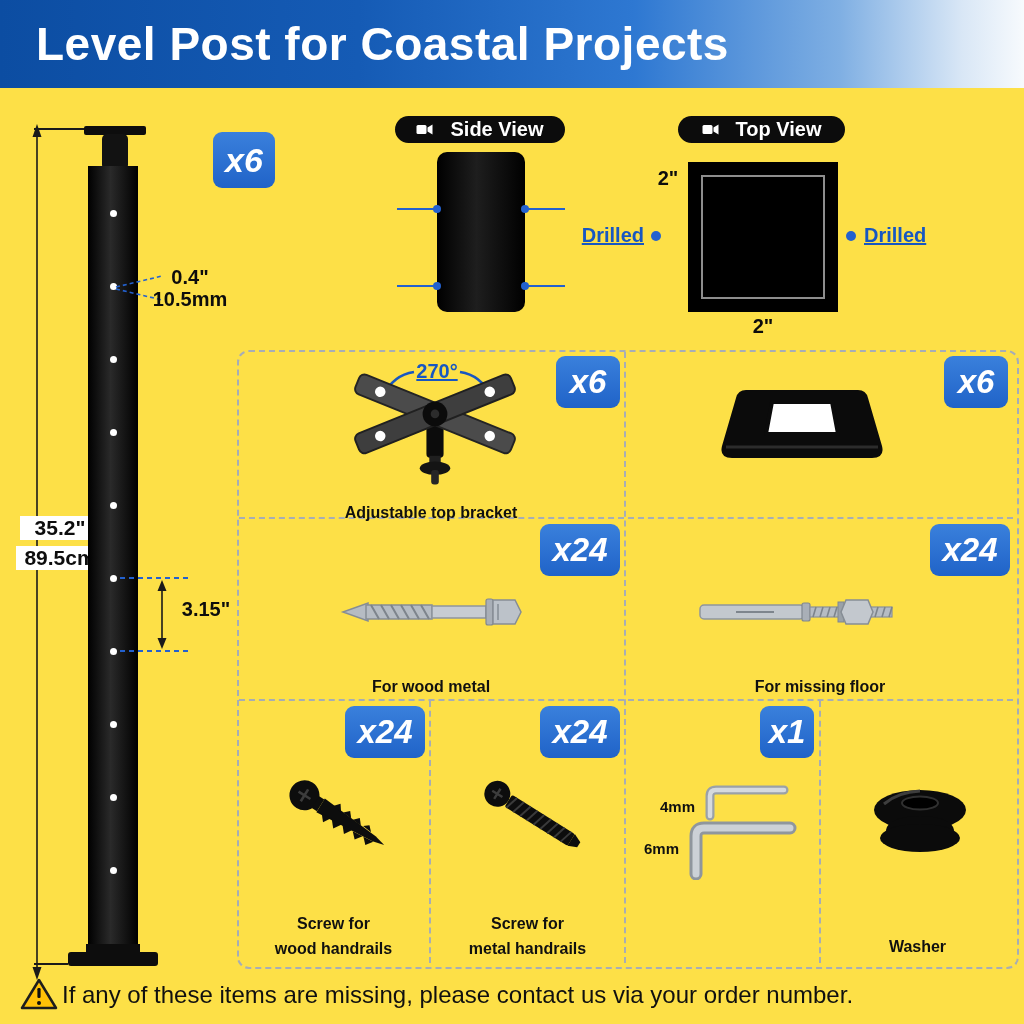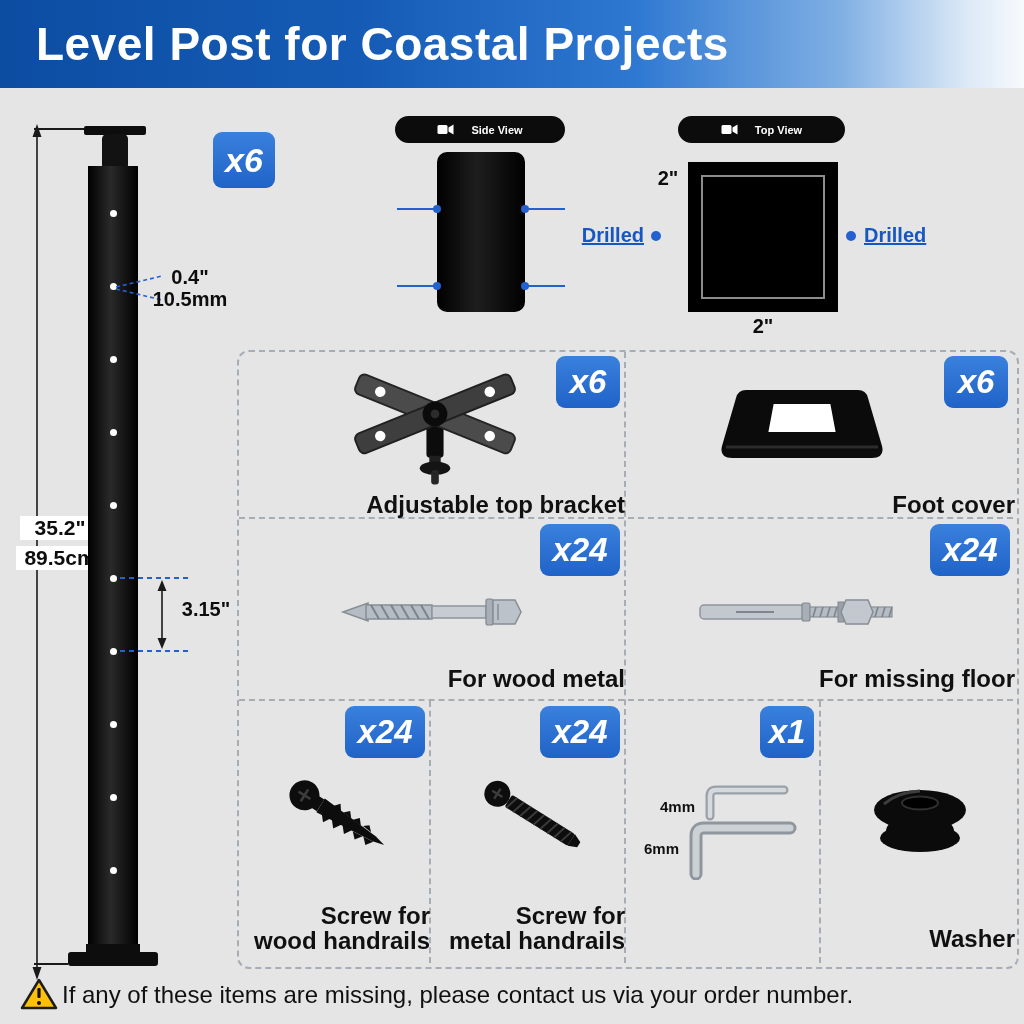--- a/index.html
+++ b/index.html
@@ -1,16 +1,16 @@
 <!DOCTYPE html>
 <html><head>
 <meta charset="utf-8">
 <style>
   html,body{margin:0;padding:0;background:#fff;}
-  .page{position:relative;width:1024px;height:1024px;background:#e5e5e5;overflow:hidden;
+  .page{position:relative;width:1024px;height:1024px;background:#fde047;overflow:hidden;
         font-family:"Liberation Sans",sans-serif;color:#111;}
   .abs{position:absolute;}
 
   
   .hero{left:0;top:0;width:1024px;height:88px;
         background:linear-gradient(90deg,#0c4da2 0%,#155bb5 35%,#2e78d2 62%,#7fafe3 82%,#d9e7f6 94%,#f7fafd 100%);}
   .hero-title{margin:0;padding-left:36px;line-height:88px;font-size:46px;font-weight:bold;
         color:#fff;letter-spacing:.5px;white-space:nowrap;}
 
   
@@ -28,37 +28,37 @@
   .dim-label-bg{font-weight:bold;font-size:21px;color:#0d0d0d;text-align:center;background:#fff;}
   .blue{color:#1757c2;text-decoration:underline;}
 
   
   .qty-badge{position:absolute;display:flex;align-items:center;justify-content:center;
         background:linear-gradient(180deg,#3a80dc,#2063c8);color:#fff;font-weight:bold;
         font-style:italic;border-radius:9px;font-size:33px;height:52px;}
 
   
   .view-pill{position:absolute;height:27px;background:#0c0c0c;border-radius:14px;color:#fff;
-        display:flex;align-items:center;justify-content:center;gap:17px;font-size:11px;font-weight:bold;}
+        display:flex;align-items:center;justify-content:center;gap:17px;font-size:20px;font-weight:bold;}
 
   .sv-body{left:437px;top:152px;width:88px;height:160px;border-radius:10px;
         background:linear-gradient(90deg,#000 0%,#1e1e1e 45%,#000 100%);}
   .bdot{position:absolute;width:8px;height:8px;border-radius:50%;background:#2361cf;}
   .bdot-lg{position:absolute;width:10px;height:10px;border-radius:50%;background:#2361cf;}
   .bline{position:absolute;height:2px;background:#2361cf;}
 
   .tv-square{left:688px;top:162px;width:150px;height:150px;background:#000;}
   .tv-inner{position:absolute;left:13px;top:13px;right:13px;bottom:13px;border:2px solid #8d8d8d;background:#000;}
 
   
   .grid-border{left:237px;top:350px;width:778px;height:615px;border:2px dashed #a7adb5;border-radius:12px;}
   .divider-v{border-left:2px dashed #a7adb5;width:0;}
   .divider-h{border-top:2px dashed #a7adb5;height:0;}
 
-  .cell-label{position:absolute;text-align:right;font-size:24px;font-weight:bold;color:#101010;line-height:25px;}
+  .cell-label{position:absolute;text-align:center;font-size:16px;font-weight:bold;color:#101010;line-height:25px;margin-top:8px;}
   .size-label{position:absolute;font-size:15px;font-weight:bold;color:#101010;}
 
   .footer-text{left:62px;top:981px;font-size:24px;color:#101010;white-space:nowrap;}
 </style>
 </head>
 <body>
 
 <div class="page">
 
   <header class="abs hero">
@@ -144,20 +144,29 @@
   <div class="bdot-lg" style="left:651px;top:231px"></div>
   <div class="bdot-lg" style="left:846px;top:231px"></div>
 
   <div class="abs grid-border"></div>
   <div class="abs divider-v" style="left:624px;top:352px;height:611px"></div>
   <div class="abs divider-h" style="left:239px;top:517px;width:774px"></div>
   <div class="abs divider-h" style="left:239px;top:699px;width:774px"></div>
   <div class="abs divider-v" style="left:429px;top:701px;height:262px"></div>
   <div class="abs divider-v" style="left:819px;top:701px;height:262px"></div>
 
+  <div class="abs" style="left:376px;top:360px;width:122px;height:40px">
+    <svg style="position:absolute;left:0;top:4px" width="122" height="36" viewBox="0 0 122 36">
+      <path d="M38,8 C25,10 14,18 8,31" stroke="#1757c2" stroke-width="2.5" fill="none"></path>
+      <polygon points="3,35 13,31 7,24" fill="#1757c2"></polygon>
+      <path d="M84,8 C97,10 108,18 114,31" stroke="#1757c2" stroke-width="2.5" fill="none"></path>
+      <polygon points="119,35 109,31 115,24" fill="#1757c2"></polygon>
+    </svg>
+    <div class="dim blue" style="position:absolute;left:0;top:0;width:100%;font-size:20px">270°</div>
+  </div>
   <svg class="abs" style="left:335px;top:370px" width="200" height="124" viewBox="0 0 210 130">
     <rect x="96" y="52" width="18" height="40" rx="4" fill="#0c0c0c"></rect>
     <rect x="99" y="90" width="12" height="8" fill="#1f1f1f"></rect>
     <ellipse cx="105" cy="103" rx="16" ry="7" fill="#141414"></ellipse>
     <rect x="101" y="105" width="8" height="15" rx="3" fill="#262626"></rect>
     <g transform="translate(105,46)">
       <g transform="rotate(22)">
         <rect x="-88" y="-11" width="176" height="22" rx="6" fill="#4b4b4b" stroke="#242424" stroke-width="2"></rect>
         <circle cx="-62" cy="0" r="5.5" fill="#fff"></circle>
           <circle cx="62" cy="0" r="5.5" fill="#fff"></circle>
@@ -173,21 +182,20 @@
   </svg>
   <div class="qty-badge" style="left:556px;top:356px;width:64px">x6</div>
   <div class="cell-label" style="left:237px;top:492px;width:388px">Adjustable top bracket</div>
 
   <svg class="abs" style="left:712px;top:374px" width="180" height="100" viewBox="0 0 180 100">
     <path d="M34,16 L146,16 Q154,16 156,24 L170,72 Q173,84 160,84 L20,84 Q7,84 10,72 L24,24 Q26,16 34,16 Z" fill="#0b0b0b"></path>
     <path d="M14,73 L166,73" stroke="#2c2c2c" stroke-width="3"></path>
     <path d="M60,28 L120,28 L126,60 L54,60 Z" fill="#ffffff" stroke="#0b0b0b" stroke-width="4" stroke-linejoin="round"></path>
   </svg>
   <div class="qty-badge" style="left:944px;top:356px;width:64px">x6</div>
-  <div class="cell-label" style="left:625px;top:492px;width:390px">Foot cover</div>
 
   <svg class="abs" style="left:340px;top:590px" width="190" height="44" viewBox="0 0 190 44">
     <polygon points="3,22 28,13 28,31" fill="#b6bcc3" stroke="#868d95" stroke-width="1.5"></polygon>
     <rect x="26" y="15" width="66" height="14" fill="#b6bcc3" stroke="#868d95" stroke-width="1.5"></rect>
     <path d="M31,15 l8,14 M41,15 l8,14 M51,15 l8,14 M61,15 l8,14 M71,15 l8,14 M81,15 l8,14" stroke="#7d848c" stroke-width="2"></path>
     <rect x="92" y="16" width="54" height="12" fill="#c7ccd2" stroke="#8f959d" stroke-width="1.5"></rect>
     <rect x="146" y="9" width="7" height="26" rx="2" fill="#a9afb7" stroke="#80878f" stroke-width="1.2"></rect>
     <path d="M153,10 L175,10 L181,22 L175,34 L153,34 Z" fill="#bcc2c9" stroke="#868d95" stroke-width="1.5"></path>
     <line x1="158" y1="14" x2="158" y2="30" stroke="#939aa2" stroke-width="2"></line>
   </svg>

